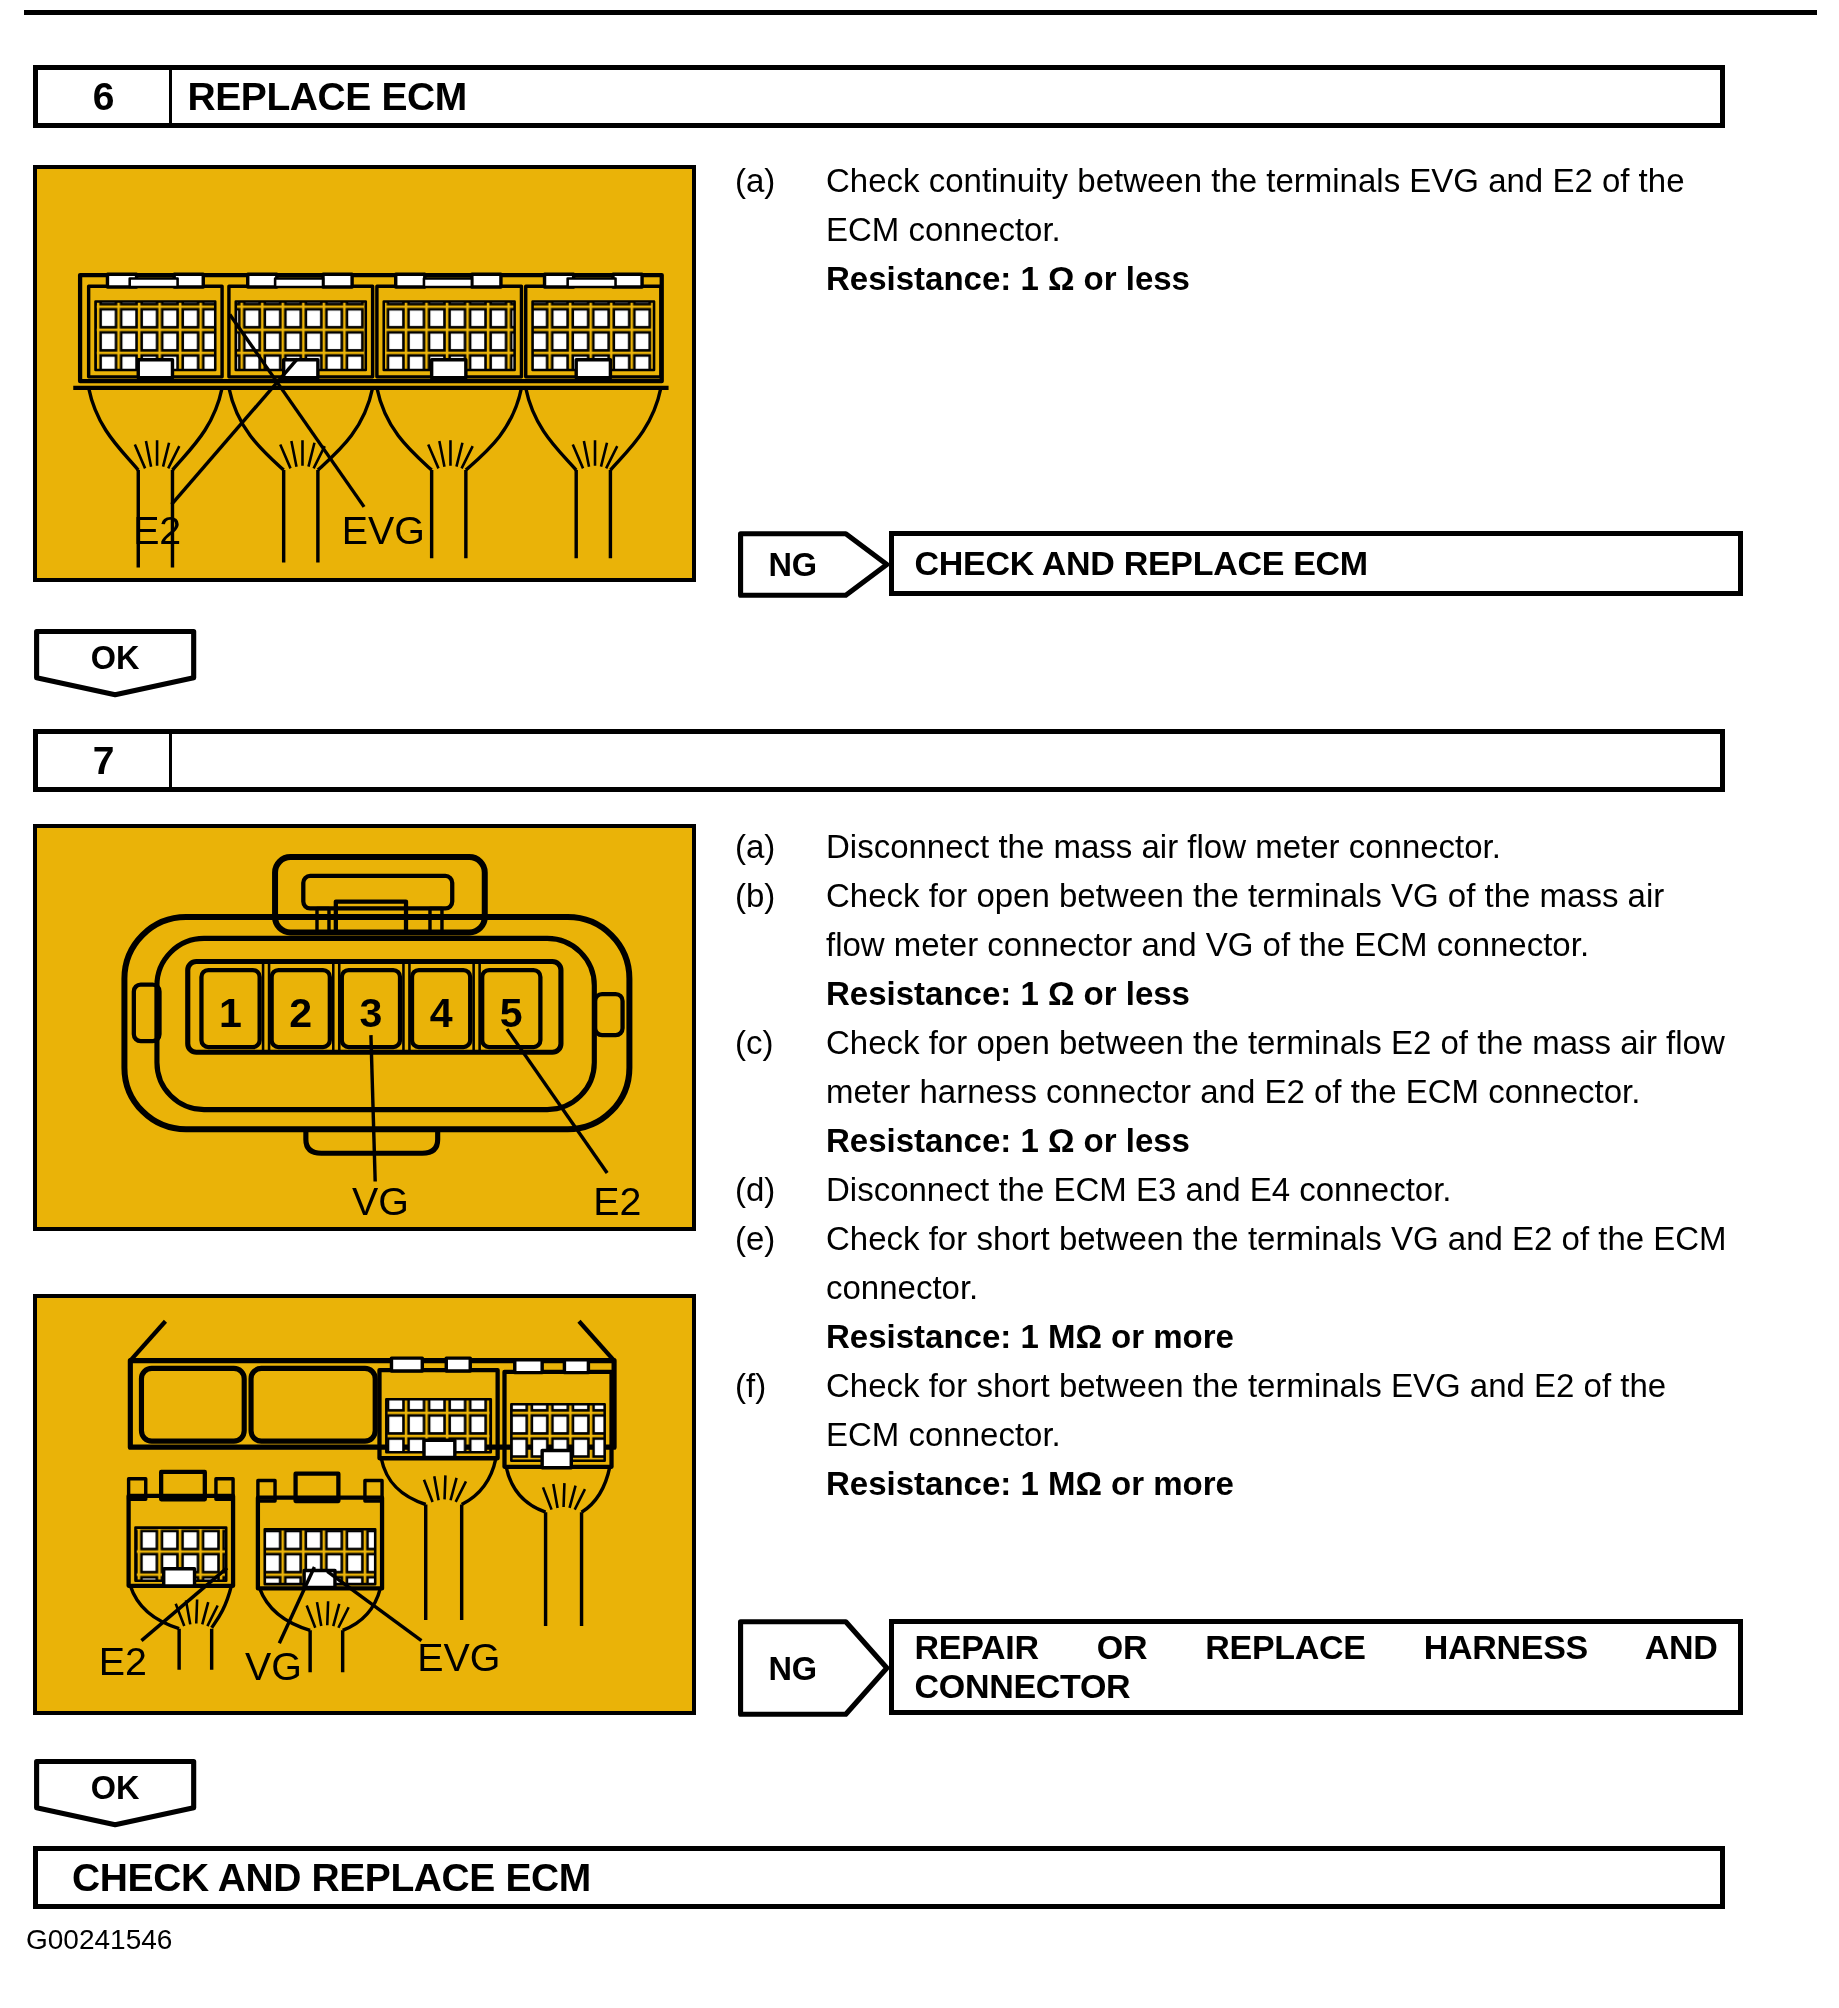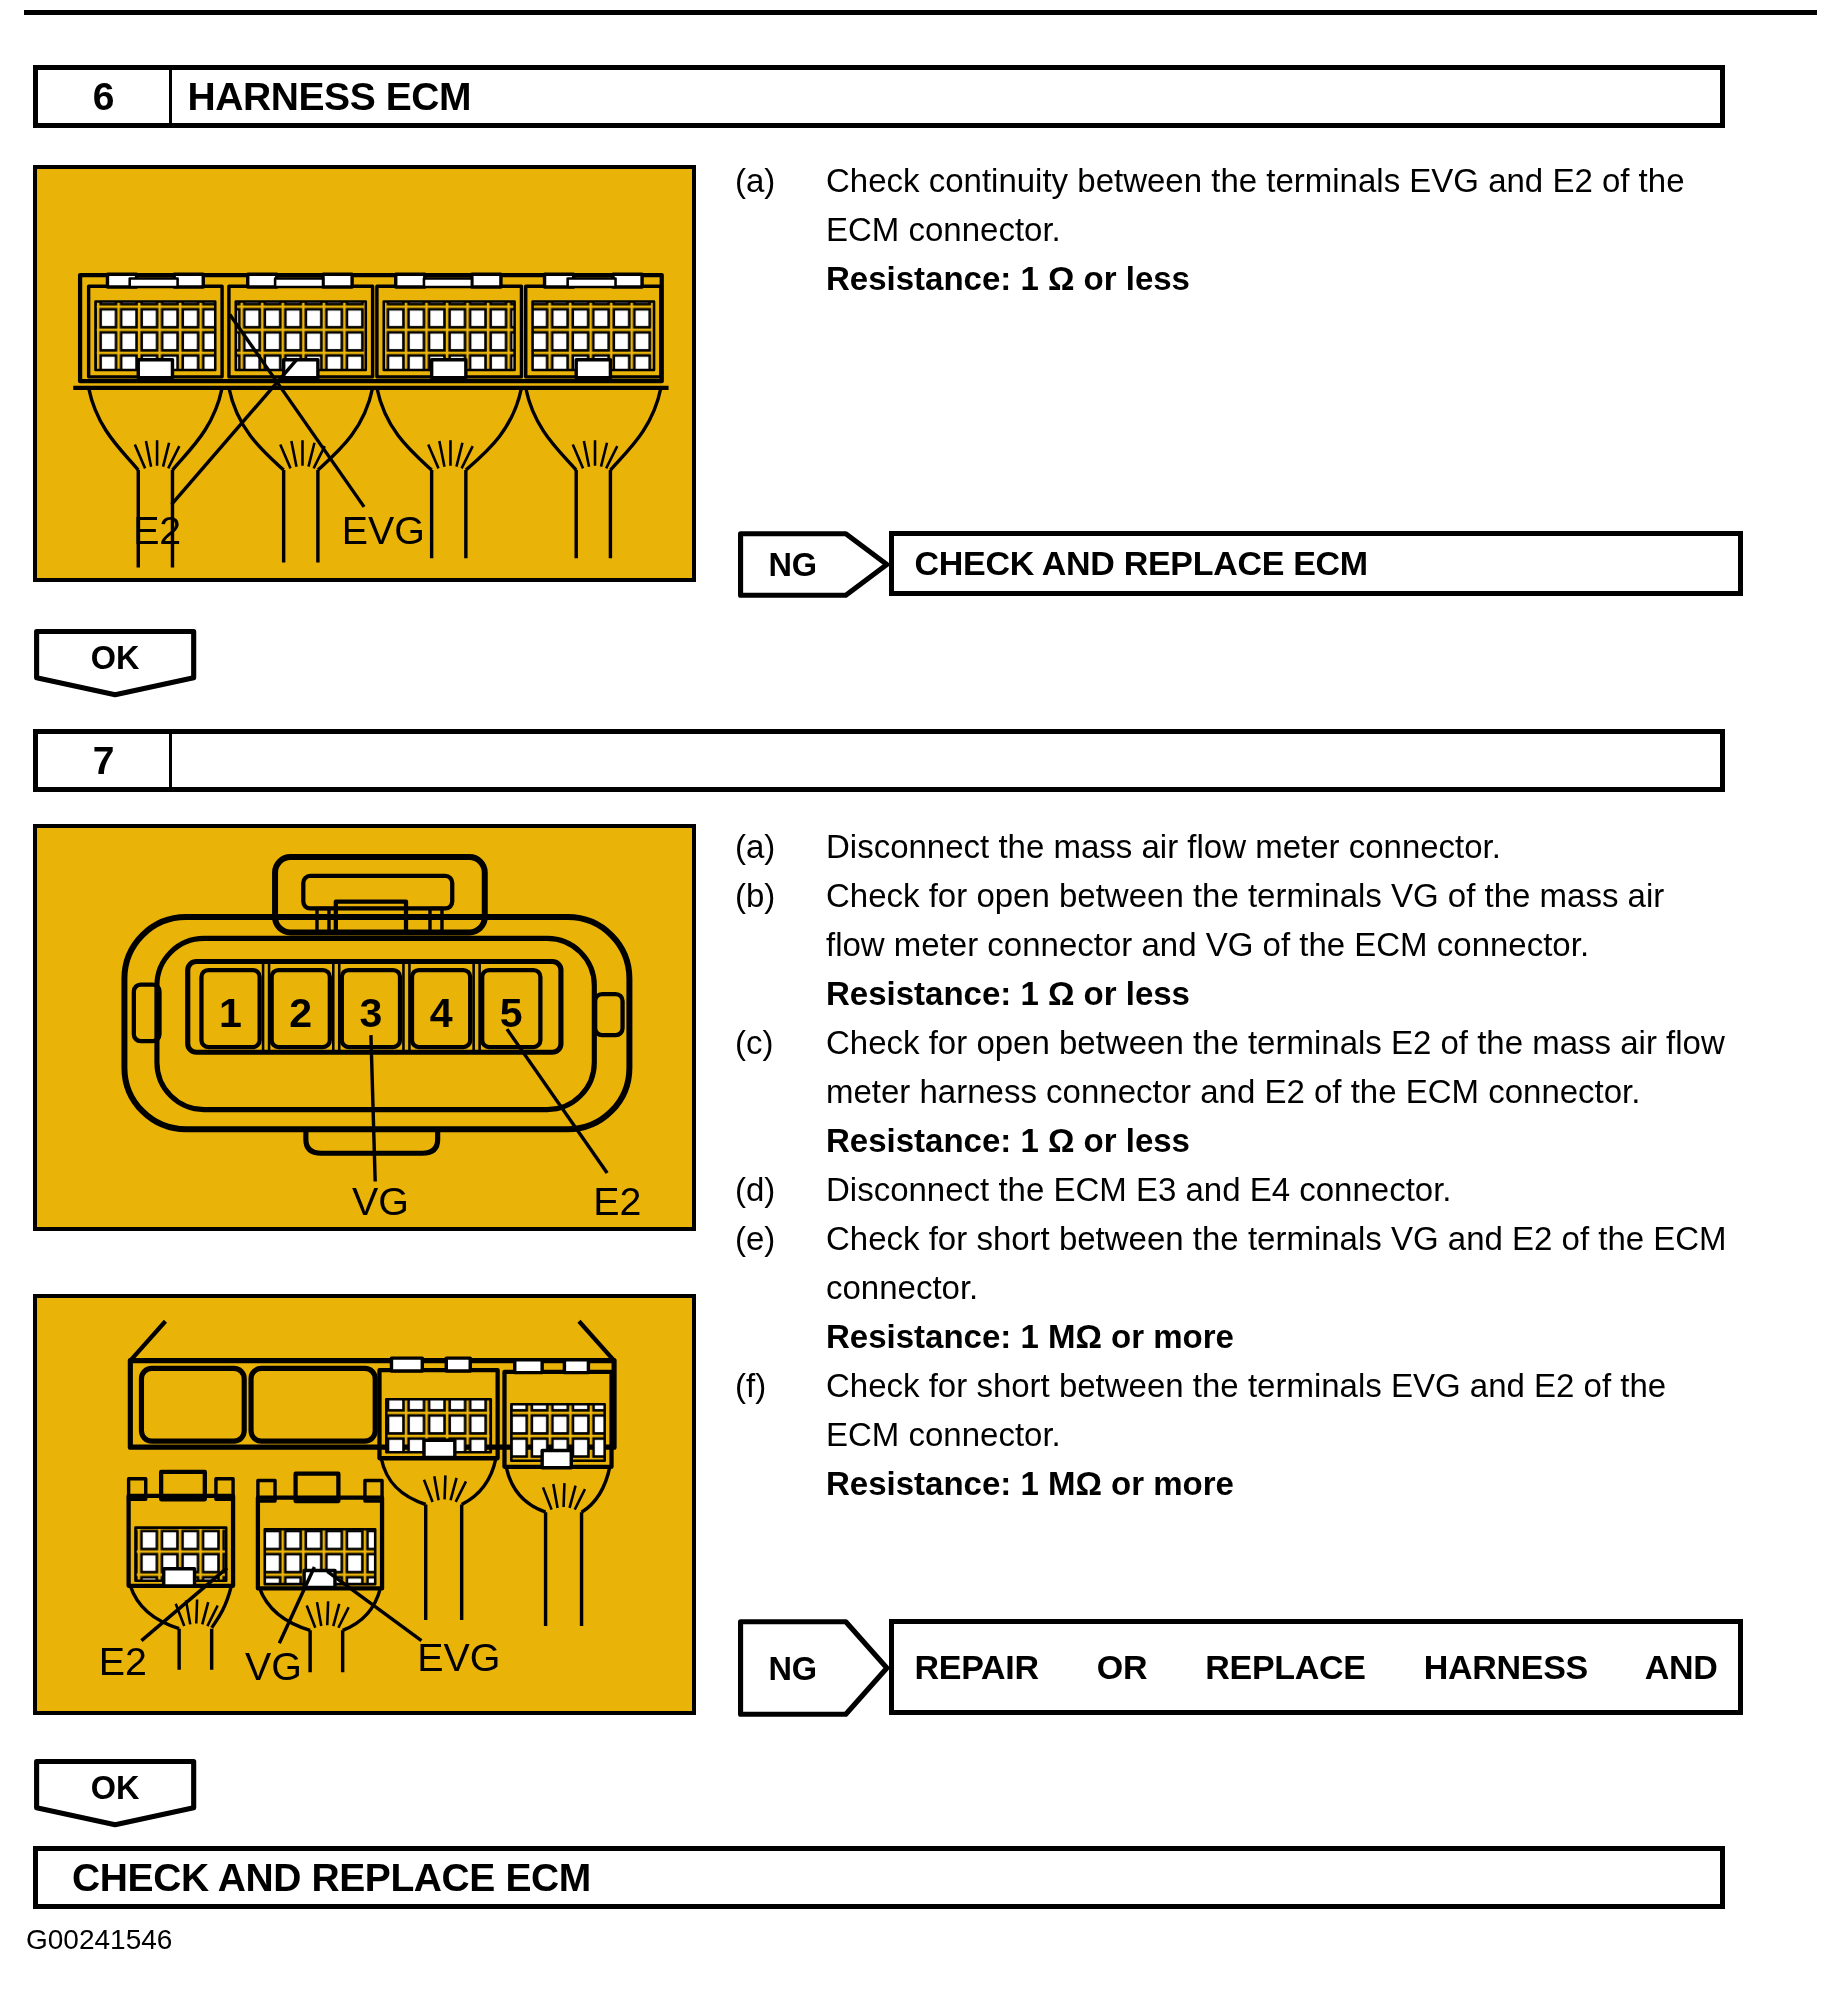--- a/index.html
+++ b/index.html
@@ -53,21 +53,21 @@
 </style>
 </head>
 <body>
 
 <div id="page">
 
   <div id="top-rule" class="abs"></div>
 
   <div class="abs step-header" style="top:65px;">
     <div class="step-num">6</div>
-    <div class="step-title">HARNESS ECM</div>
+    <div class="step-title">REPLACE ECM</div>
   </div>
 
   <div class="abs figure" style="left:33px;top:165px;width:663px;height:417px;">
     <svg width="655" height="408" viewBox="0 0 765 477">
       <defs>
         <pattern id="cells" width="24" height="27" patternUnits="userSpaceOnUse">
           <rect x="2" y="2" width="18" height="21" fill="#fff" stroke="#000" stroke-width="3"></rect>
         </pattern>
       </defs>
       <g stroke="#000" fill="none" stroke-linejoin="round">
@@ -319,20 +319,21 @@
       <text class="fig-label" x="444" y="436">EVG</text>
     </svg>
   </div>
 
   <svg class="abs" style="left:738px;top:1619px;" width="154" height="98" viewBox="0 0 180 114">
     <polygon points="3,3 126,3 174,57 126,111 3,111" fill="#fff" stroke="#000" stroke-width="6" stroke-linejoin="round"></polygon>
     <text class="badge-text" x="64" y="71" text-anchor="middle">NG</text>
   </svg>
   <div class="abs ng-box" style="left:889px;top:1619px;width:854px;height:96px;">
     <div class="justify-line">REPAIR OR REPLACE HARNESS AND</div>
+    <div>CONNECTOR</div>
   </div>
 
   <svg class="abs" style="left:34px;top:1759px;" width="164" height="70" viewBox="0 0 192 82">
     <polygon points="3,3 187,3 187,57 95,77 3,57" fill="#fff" stroke="#000" stroke-width="6" stroke-linejoin="round"></polygon>
     <text class="badge-text" x="95" y="47" text-anchor="middle">OK</text>
   </svg>
 
   <div id="final-box" class="abs">
     <span>CHECK AND REPLACE ECM</span>
   </div>

